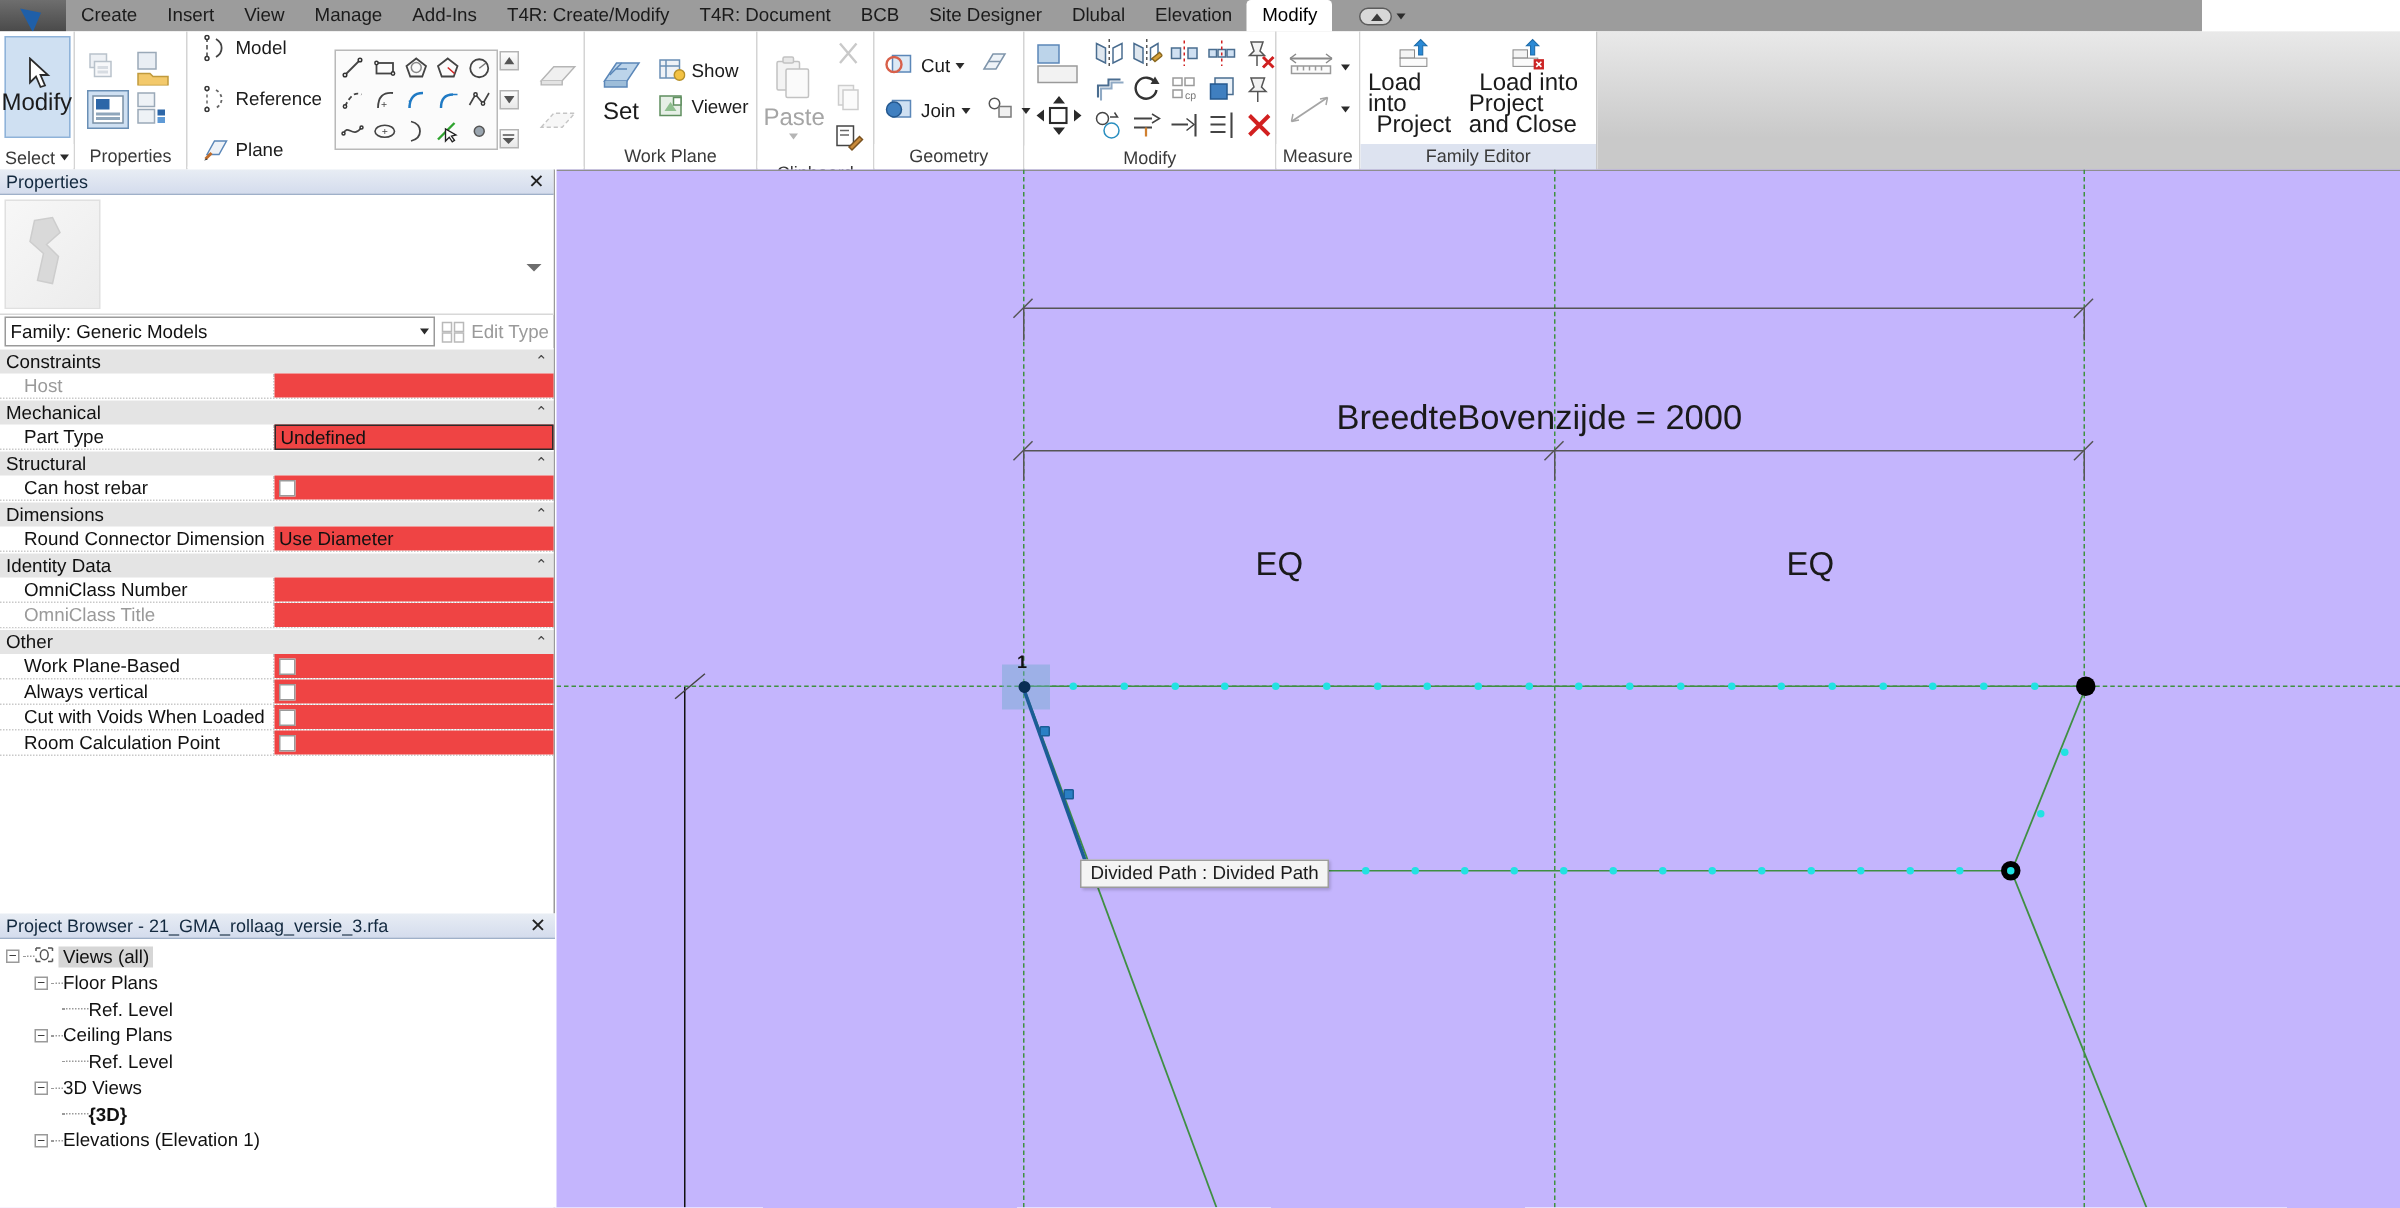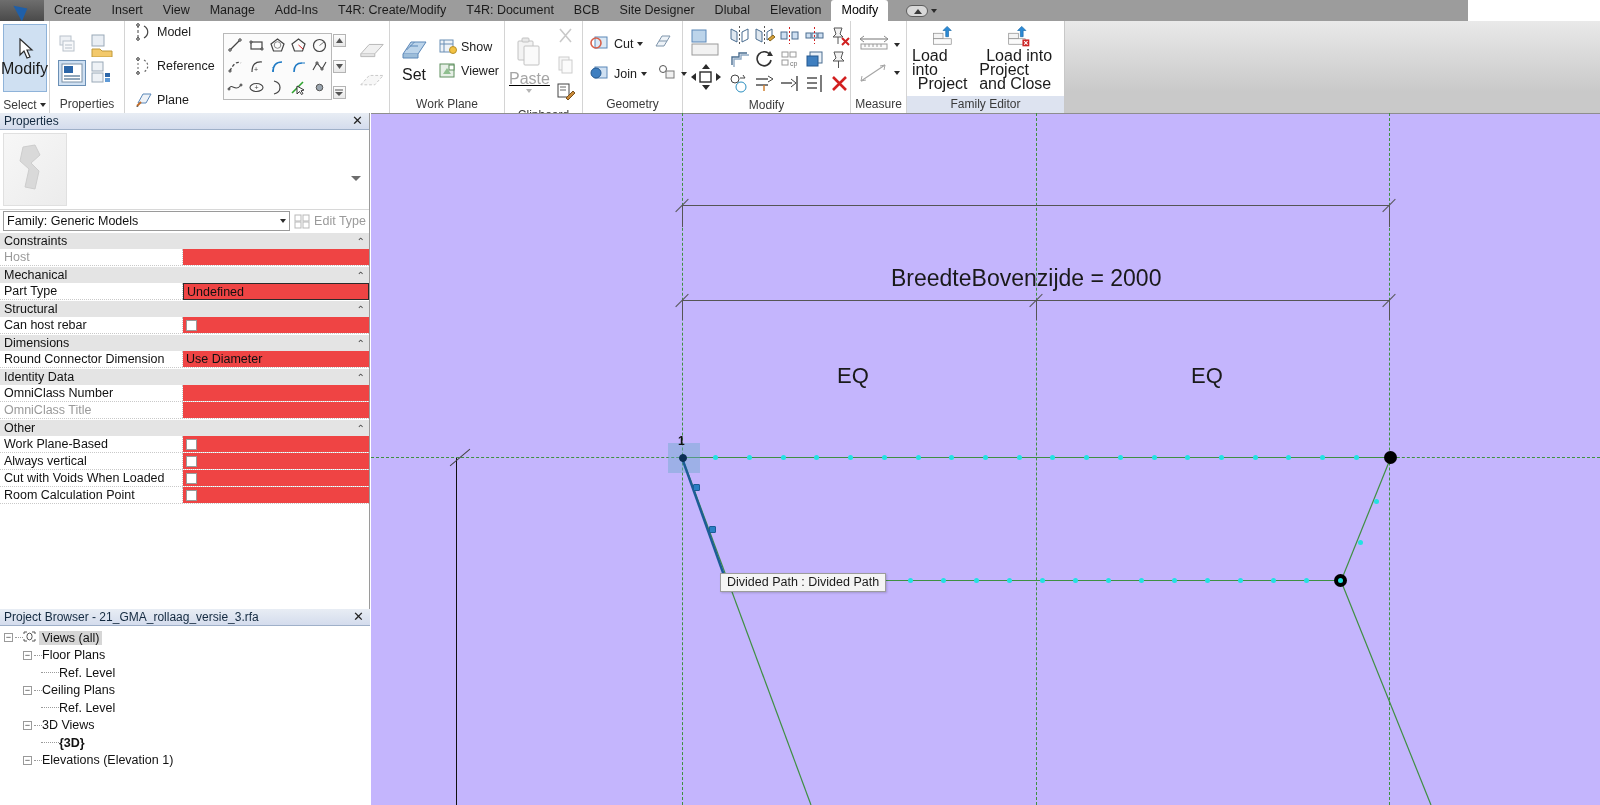--- a/index.html
+++ b/index.html
@@ -166,21 +166,21 @@
     height:17px; background:#e4e4e4; border-top:1px solid #fff;
     display:flex; align-items:center; padding:0 4px;
     font-size:12.5px; color:#111;
   }
   .pcat .chev { margin-left:auto; font-size:10px; color:#444; }
   .prow {
     height:17px; display:flex; align-items:stretch; font-size:12.5px;
     border-bottom:1px dotted #c9c9c9;
   }
   .prow .k {
-    width:183px; padding-left:4px; display:flex; align-items:center;
+    width:183px; padding-left:16px; display:flex; align-items:center;
     color:#111; border-right:1px dotted #c9c9c9;
   }
   .prow .k.dim { color:#9a9a9a; }
   .prow .v {
     flex:1; display:flex; align-items:center; padding-left:3px; color:#111;
     background:#ef4444;
   }
   .prow .v.boxed { border:1px solid #2b2b2b; height:17px; }
   .cbx {
     width:11px;height:11px;border:1px solid #9a9a9a;background:#fff;
@@ -553,21 +553,21 @@
                     <rect x="11" y="4" width="5" height="5" fill="#fff" stroke="#5f8f5f"></rect>
                   </svg>
                 <span class="txt-ic">Viewer</span>
               </div>
             </div>
           </div>
           <div class="panel-title">Work Plane</div>
         </div>
 
         <div class="panel" style="width:78px;">
-          <div class="panel-content" style="gap:2px;padding-left:4px;text-decoration:underline;">
+          <div class="panel-content" style="gap:2px;padding-left:4px;">
             <div class="big-btn" style="width:42px;height:70px;color:#a5a5a5;">
               <svg width="30" height="32" viewBox="0 0 30 32">
                 <rect x="4" y="5" width="15" height="19" rx="1" fill="#f3f3f3" stroke="#c2c2c2"></rect>
                 <rect x="8" y="2" width="7" height="4" rx="1" fill="#e8e8e8" stroke="#c2c2c2"></rect>
                 <rect x="10" y="10" width="15" height="19" rx="1" fill="#fafafa" stroke="#c2c2c2"></rect>
               </svg>
               <div class="lbl">Paste</div>
               <div class="caret-sm" style="border-top-color:#b5b5b5;margin-top:1px;"></div>
             </div>
             <div class="small-stack" style="gap:2px;">

